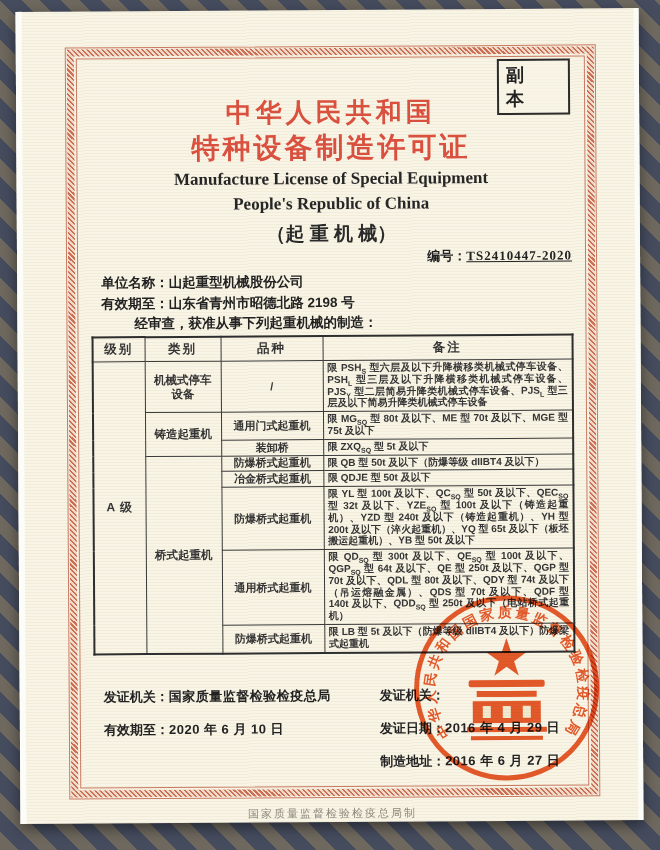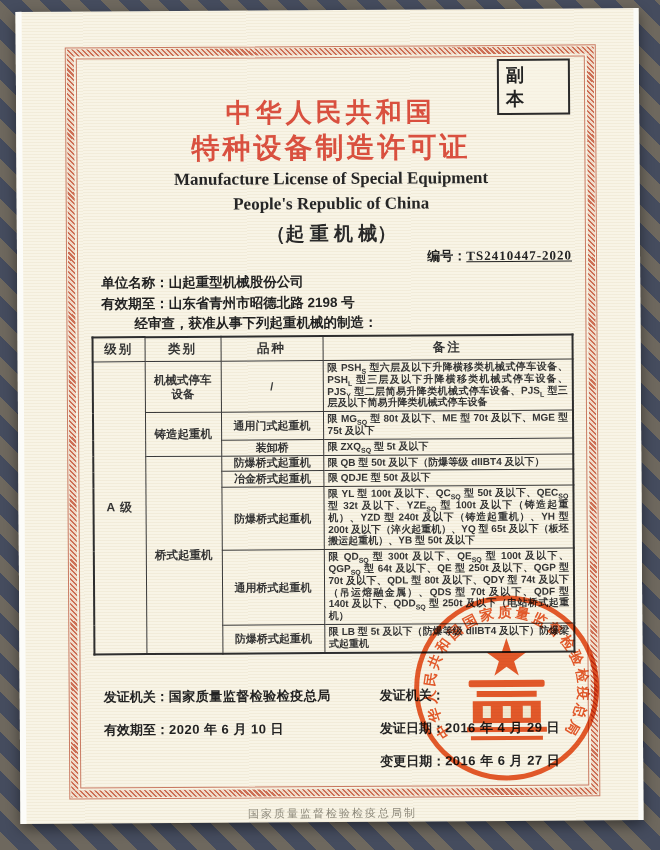--- a/index.html
+++ b/index.html
@@ -179,21 +179,21 @@
           </div>
         </div>
         <div class="col-r">
           <div class="frow">
             <span>发证机关：</span><span class="val"></span>
           </div>
           <div class="frow">
             <span>发证日期：</span><span class="val">2016 年 4 月 29 日</span>
           </div>
           <div class="frow">
-            <span>变更日期：</span><span class="val">2016 年 6 月 27 日</span>
+            <span>制造地址：</span><span class="val">2016 年 6 月 27 日</span>
           </div>
         </div>
       </div>
 
     </div>
 
     <svg class="seal" viewBox="0 0 196 196">
       <circle cx="98" cy="98" r="90" fill="none" stroke="#e8501e" stroke-width="5"></circle>
       <path id="sealArc" d="M 38.9,140.1 A 72,72 0 1 1 157.1,140.1" fill="none"></path>
       <text font-size="14" font-weight="bold" fill="#e8501e" letter-spacing="3">

